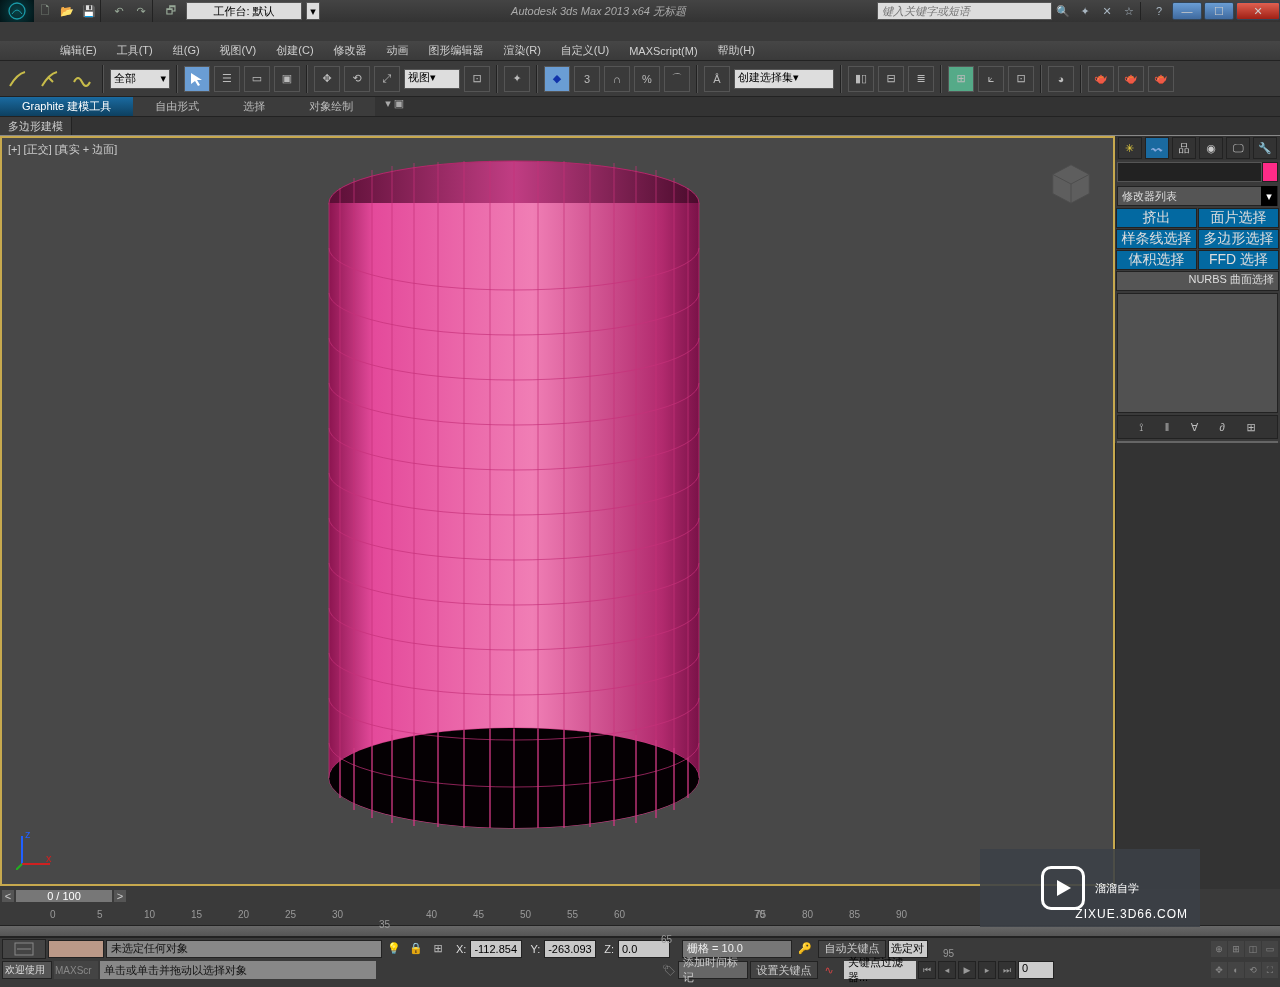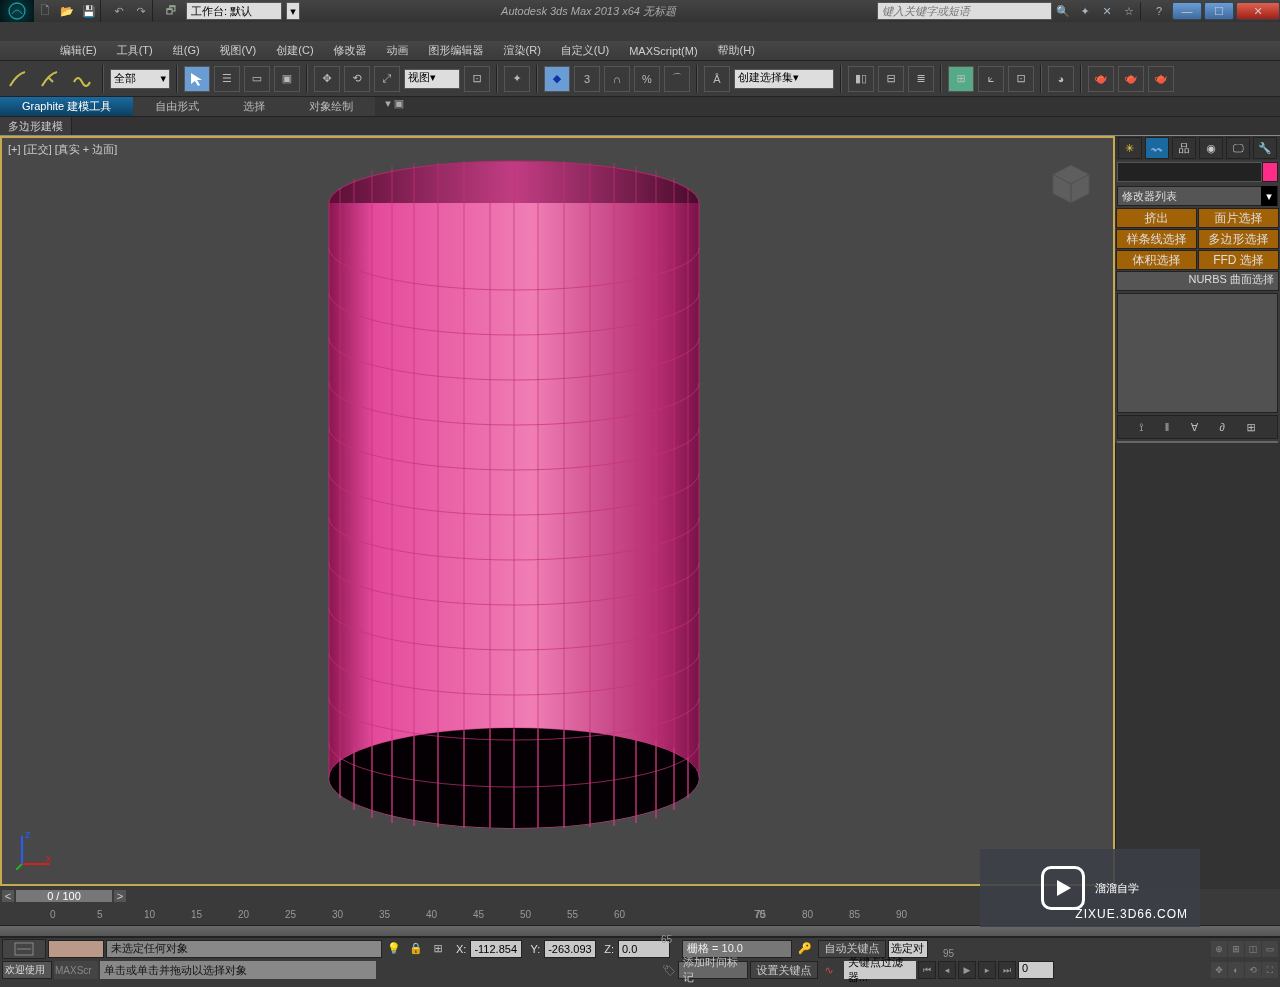--- a/index.html
+++ b/index.html
@@ -3,21 +3,21 @@
 <meta charset="utf-8">
 <style>
 * { margin: 0; padding: 0; box-sizing: border-box; font-family: "Microsoft YaHei", sans-serif; font-size: 11px; }
 body { background: #3a3a3a; width: 1280px; height: 987px; overflow: hidden; color: #ccc; user-select: none; }
 
 
 .title-bar { height: 22px; background: linear-gradient(#444, #333); display: flex; align-items: center; }
 .title-bar .app-icon { width: 34px; height: 22px; background: radial-gradient(circle,#093f44,#021518); display:flex; align-items:center; justify-content:center; color:#14a; font-weight:bold; }
 .title-bar .qat { display:flex; gap:0; }
 .title-bar .qat span { width:22px; height:22px; display:flex;align-items:center;justify-content:center;color:#9a9;cursor:pointer; }
-.title-bar .workspace { height:18px; background:#ddd; color:#000; padding:0 4px; margin:0 4px; display:flex;align-items:center; width:96px; border:1px solid #555; }
+.title-bar .workspace { height:18px; background:#ddd; color:#000; padding:0 4px; margin:0 4px; display:flex;align-items:center; width:116px; border:1px solid #555;justify-content:center; }
 .title-bar .drop { width:14px;height:18px;background:#ddd;border:1px solid #555;display:flex;align-items:center;justify-content:center;color:#000; }
 .title-bar .title-text { flex:1; text-align:center; color:#aaa; font-style:italic; padding:0 4px; }
 .title-bar .search-box { width:175px; height:18px; background:#ddd; border:1px solid #555; padding:0 4px; color:#888; font-style:italic; }
 .title-bar .rico { width:22px;height:22px;display:flex;align-items:center;justify-content:center;color:#a8b5c0; }
 .title-bar .winbtn { width:30px;height:18px;margin-left:2px;display:flex;align-items:center;justify-content:center;border:1px solid #345; border-radius:2px; }
 .title-bar .min{background:linear-gradient(#6a9dd4,#3f6a9f);} .title-bar .max{background:linear-gradient(#6a9dd4,#3f6a9f);} .title-bar .close{background:linear-gradient(#e06050,#a02015);width:44px;}
 
 
 .menu-bar { height:20px; background:linear-gradient(#464646,#3a3a3a); display:flex; align-items:center; padding:0 46px 0 50px; gap:0; border-bottom:1px solid #222;margin-top:19px; }
 .menu-bar span { padding:0 10px; color:#d0d0d0; height:20px;display:flex;align-items:center; }
@@ -53,21 +53,21 @@
 
 .cmd-panel{ width:165px; background:#3a3a3a; display:flex;flex-direction:column; }
 .cmd-tabs{ height:24px;display:flex;justify-content:space-around;align-items:center;padding:1px;background:#333; }
 .cmd-tabs span{ width:24px;height:22px;display:flex;align-items:center;justify-content:center;border:1px solid #222; }
 .name-row{ display:flex; height:20px; margin:2px;}
 .name-row .nm{flex:1;background:#222;border:1px solid #555;}
 .name-row .clr{width:16px;background:#ff2b88;border:1px solid #222;}
 .mod-list-combo{ height:20px; margin:2px; background:#555; border:1px solid #222; display:flex;align-items:center;padding:0 4px;color:#ddd; position:relative;}
 .mod-list-combo .carrow{ position:absolute;right:0;width:16px;height:20px;background:#000;display:flex;align-items:center;justify-content:center;color:#fff;}
 .mod-btn-grid{ display:grid; grid-template-columns:1fr 1fr; gap:1px; margin:0 1px; }
-.mod-btn-grid button{ height:20px; background:#a16207; color:#ddd; border:1px solid #222; font-size:12px; }
+.mod-btn-grid button{ height:20px; background:#0369a1; color:#ddd; border:1px solid #222; font-size:14px; }
 .mod-btn-grid .wide{ grid-column:span 2;height:20px;background:#555;border:1px solid #222;text-align:right;padding-right:4px;color:#ddd;}
 .mod-stack{ margin:2px 2px 0 2px; height:120px;background:#515151;border:1px solid #222; }
 .mod-tools{ height:24px;margin:2px;display:flex;justify-content:space-evenly;align-items:center; border:1px solid #222;background:#333;}
 .mod-tools span{color:#bbb;}
 .rollout-area{ flex:1; background:#333; border-left:1px solid #222;}
 
 
 .time-slider-row{ height:14px; background:#3a3a3a; display:flex;align-items:center; padding:0 2px;}
 .time-slider-row .arrow{ width:12px;height:12px;background:#555;display:flex;align-items:center;justify-content:center;color:#ccc;}
 .time-slider-row .slider-thumb{ width:96px;height:12px;background:#777;display:flex;align-items:center;justify-content:center;color:#fff;margin:0 2px;}
@@ -392,21 +392,21 @@
   <div class="arrow">&gt;</div>
 </div>
 <div class="tick-row">
   <span class="val" style="left:50px">0</span>
 <span class="val" style="left: 97px;">5</span>
     <span class="val" style="left: 144px;">10</span>
     <span class="val" style="left: 191px;">15</span>
     <span class="val" style="left: 238px;">20</span>
     <span class="val" style="left: 285px;">25</span>
     <span class="val" style="left: 332px;">30</span>
-    <span class="val" style="left: 379px;">35</span>
+    <span class="val" style="left: 379px; margin-top: 10px;">35</span>
     <span class="val" style="left: 426px;">40</span>
     <span class="val" style="left: 473px;">45</span>
     <span class="val" style="left: 520px;">50</span>
     <span class="val" style="left: 567px;">55</span>
     <span class="val" style="left: 614px;">60</span>
     <span class="val" style="left: 661px; margin-top: 25px;">65</span>
     <span class="val" style="left: 708px; margin-left: 46px;">70</span>
     <span class="val" style="left: 755px;">75</span>
     <span class="val" style="left: 802px;">80</span>
     <span class="val" style="left: 849px;">85</span>

